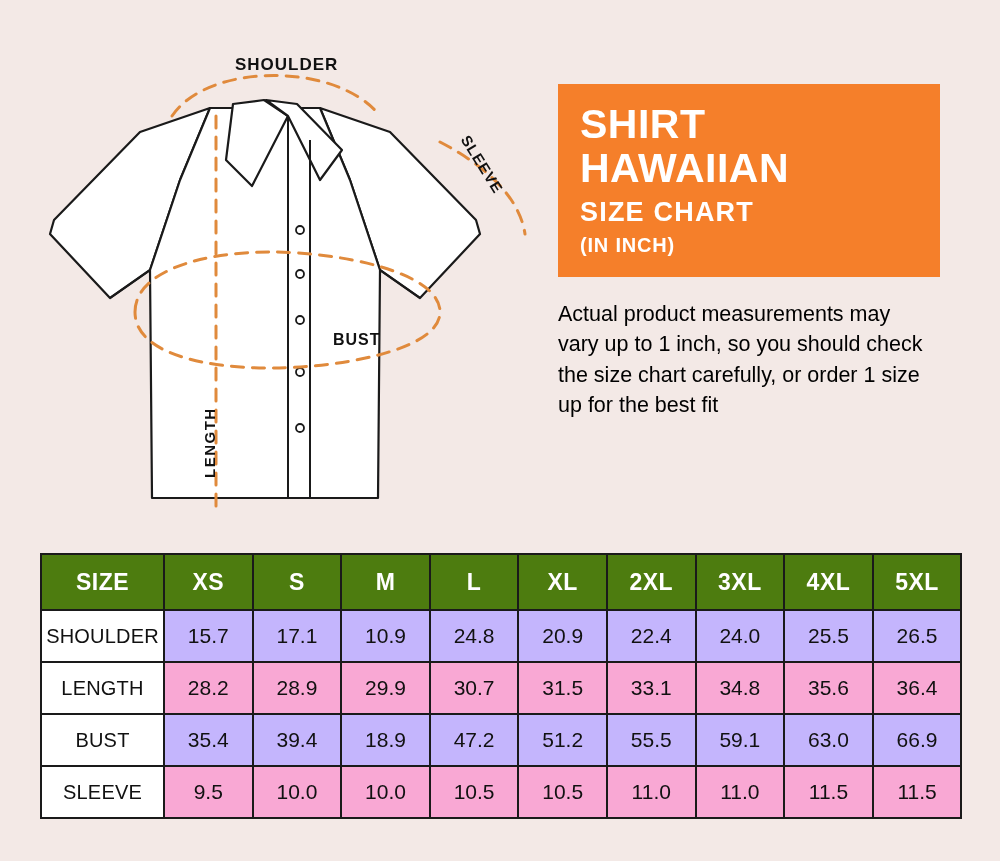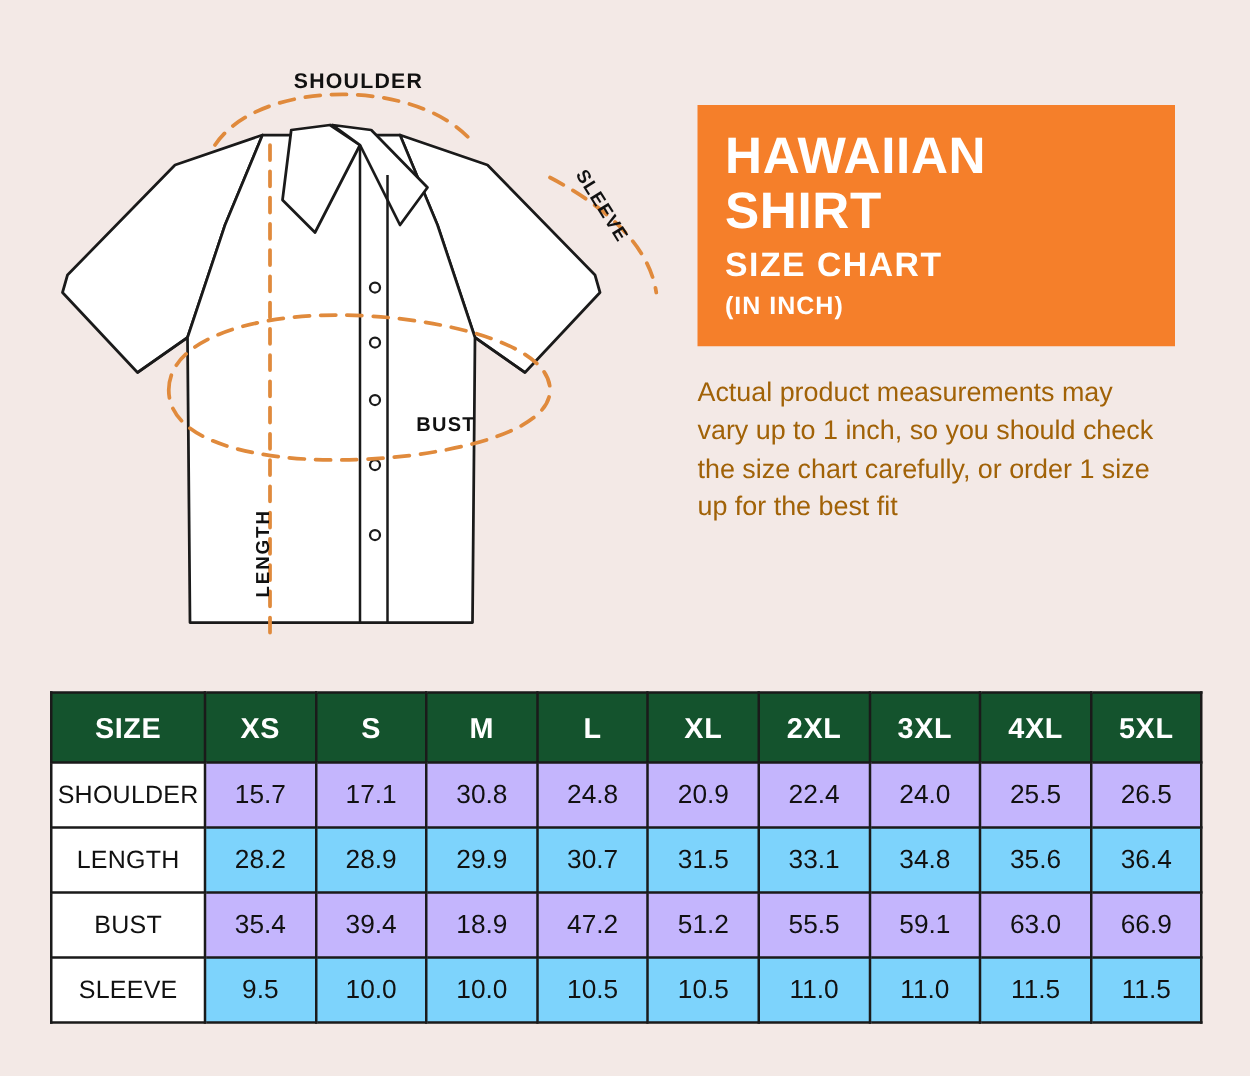--- a/index.html
+++ b/index.html
@@ -69,21 +69,21 @@
   .title-unit {
     color: #ffffff;
     font-size: 20px;
     font-weight: bold;
     letter-spacing: 0.8px;
     margin-top: 6px;
     text-align: left;
   }
   .note {
     margin-top: 22px;
-    color: #a16207;
+    color: #000000;
     font-size: 21.5px;
     line-height: 1.42;
     width: 378px;
   }
 
   
   .table-wrap {
     position: absolute;
     left: 40px;
     top: 553px;
@@ -96,38 +96,38 @@
   }
   table.size-chart th,
   table.size-chart td {
     border: 2px solid #1a1a1a;
     text-align: center;
     height: 48px;
     font-size: 21px;
     color: #111111;
   }
   table.size-chart thead th {
-    background: #14532d;
+    background: #4d7c0f;
     color: #ffffff;
     font-size: 23px;
     font-weight: bold;
     letter-spacing: 0.5px;
     height: 52px;
   }
   table.size-chart thead th.first-col {
     font-size: 23px;
   }
   table.size-chart td.row-label {
     background: #ffffff;
     font-size: 20px;
     font-weight: normal;
     letter-spacing: 0.2px;
   }
   table.size-chart td.val {
-    background: #7dd3fc;
+    background: #f9a8d4;
     font-weight: normal;
   }
   table.size-chart tr.odd td.val {
     background: #c4b5fd;
   }
   col.c0 { width: 123px; }
   col.cx { width: 88.6px; }
 </style>
 </head>
 <body>
@@ -186,22 +186,22 @@
       </g>
       <text x="313" y="325" font-family="Liberation Sans, sans-serif" font-size="16" font-weight="bold" fill="#111111" letter-spacing="1">BUST</text>
       <g transform="rotate(-90 190 420)">
         <text x="152" y="425" font-family="Liberation Sans, sans-serif" font-size="15" font-weight="bold" fill="#111111" letter-spacing="1.5">LENGTH</text>
       </g>
     </svg>
   </div>
 
   <div class="right-panel">
     <div class="title-box">
+      <div class="title-main">SHIRT</div>
       <div class="title-main">HAWAIIAN</div>
-      <div class="title-main">SHIRT</div>
       <div class="title-sub">SIZE CHART</div>
       <div class="title-unit">(IN INCH)</div>
     </div>
     <div class="note">Actual product measurements may vary up to 1 inch, so you should check the size chart carefully, or order 1 size up for the best fit</div>
   </div>
 
 </div>
 
 <div class="table-wrap">
   <table class="size-chart">
@@ -229,21 +229,21 @@
         <th>3XL</th>
         <th>4XL</th>
         <th>5XL</th>
       </tr>
     </thead>
     <tbody>
       <tr class="odd">
         <td class="row-label">SHOULDER</td>
         <td class="val">15.7</td>
         <td class="val">17.1</td>
-        <td class="val">30.8</td>
+        <td class="val">10.9</td>
         <td class="val">24.8</td>
         <td class="val">20.9</td>
         <td class="val">22.4</td>
         <td class="val">24.0</td>
         <td class="val">25.5</td>
         <td class="val">26.5</td>
       </tr>
       <tr>
         <td class="row-label">LENGTH</td>
         <td class="val">28.2</td>

